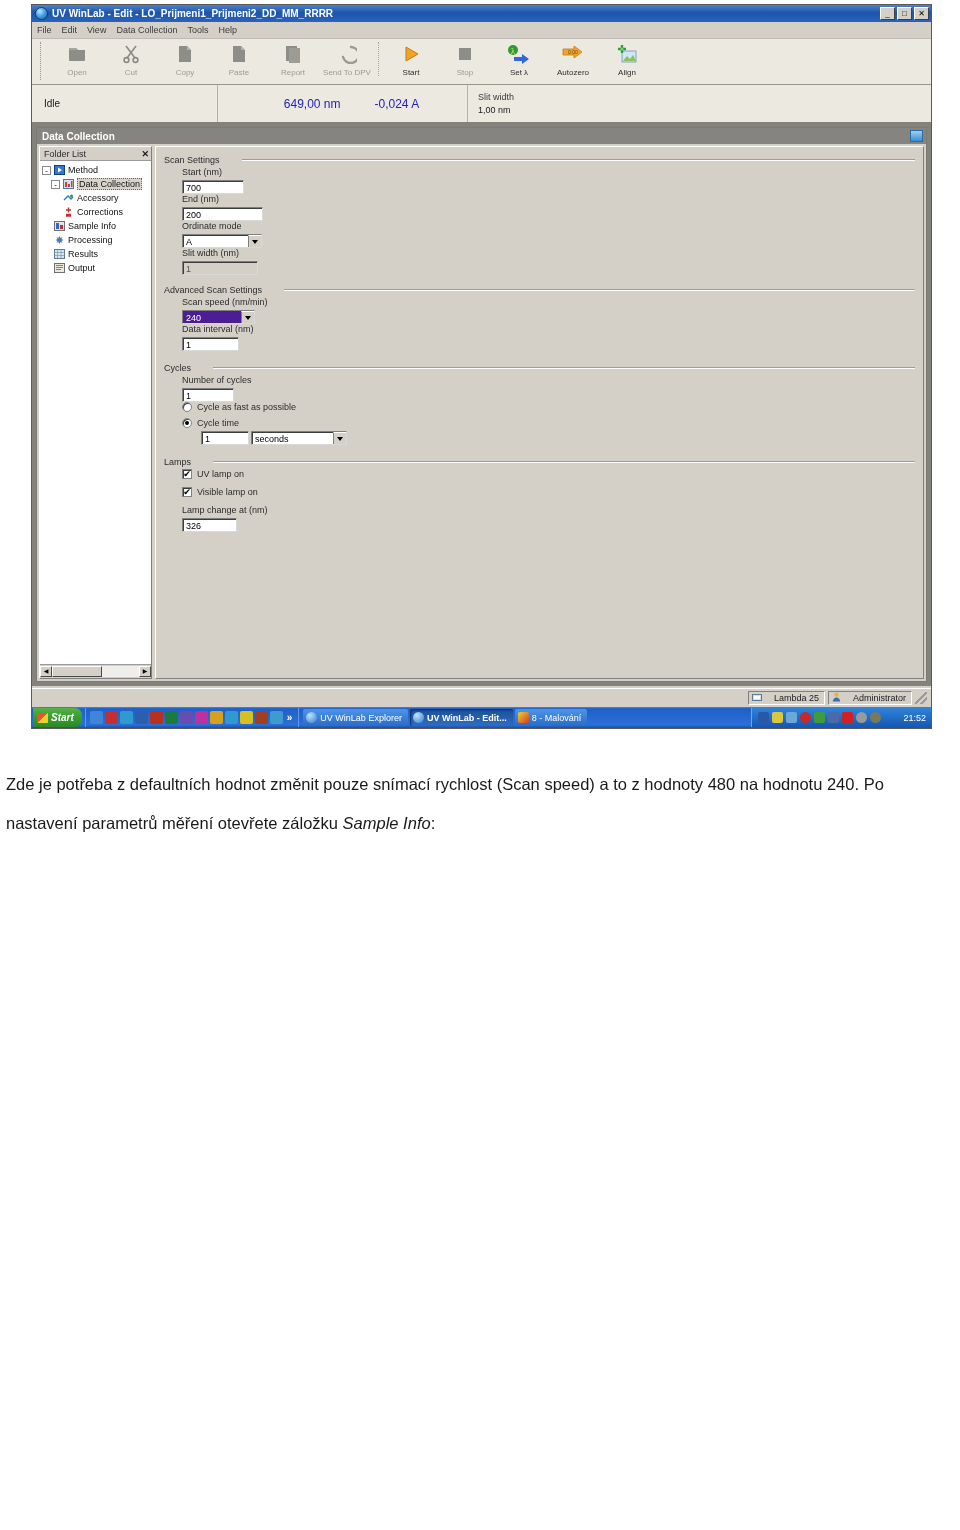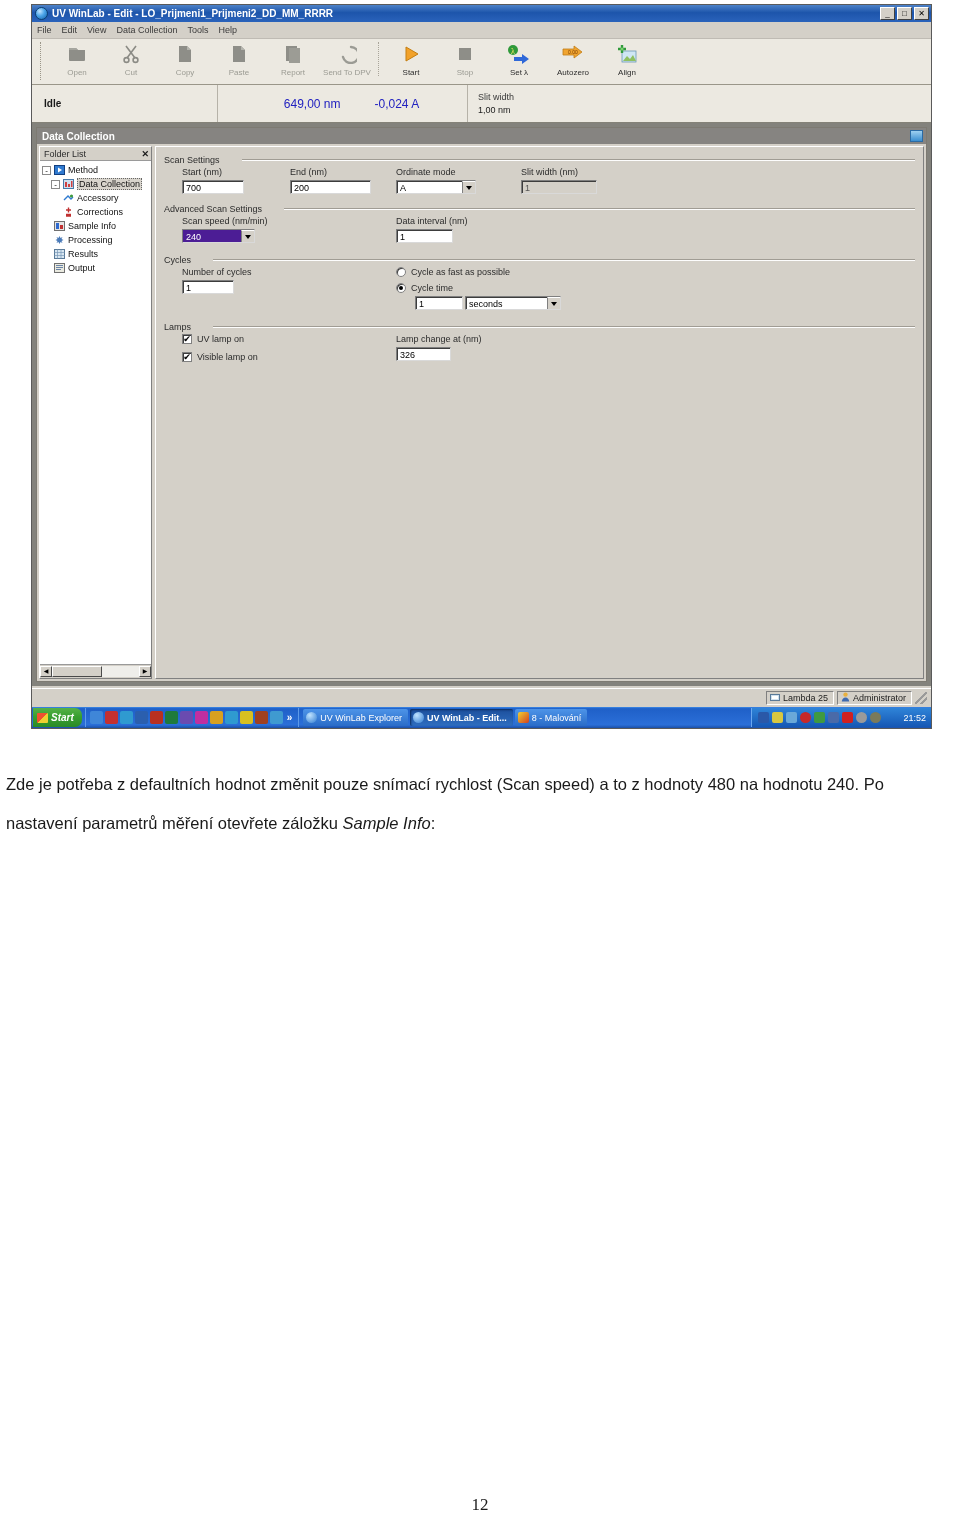--- a/index.html
+++ b/index.html
@@ -145,21 +145,21 @@
     display: flex;
     align-items: stretch;
     box-sizing: border-box;
   }
   .ss-cell { display: flex; flex-direction: column; justify-content: center; box-sizing: border-box; }
   .ss-idle {
     width: 186px;
     border-right: 1px solid #b6b2a8;
     padding-left: 12px;
   }
-  .ss-idle .idle-text { font-size: 10px; font-weight: bold; color: #1a1a1a; }
+  .ss-idle .idle-text { font-size: 10px; font-weight: normal; color: #1a1a1a; }
   .ss-read {
     width: 250px;
     border-right: 1px solid #b6b2a8;
     flex-direction: row;
     align-items: center;
     padding-left: 18px;
     gap: 34px;
   }
   .ss-read span { color: #2222c0; font-size: 12px; white-space: nowrap; }
   .ss-slit { padding-left: 10px; flex: 1 1 auto; gap: 3px; }
@@ -292,21 +292,21 @@
     position: relative;
     padding: 4px 8px;
   }
   .grp { margin-top: 4px; }
   .grp-head {
     display: flex; align-items: center; gap: 22px;
     font-size: 9px; color: #2c2c2c;
     margin-bottom: 2px;
   }
   .grp-head .rule { flex: 1 1 auto; height: 1px; background: #a09c94; border-bottom: 1px solid #fdfdfd; }
-  .grp-row { display: flex; padding-left: 18px; }
+  .grp-row { display: flex; padding-left: 18px; flex-direction: column; }
   .field { display: flex; flex-direction: column; }
   .flabel { font-size: 9px; color: #2c2c2c; margin-bottom: 3px; white-space: nowrap; }
   .tbox {
     height: 14px;
     background: #ffffff;
     border: 1px solid #7f7f7f;
     border-right-color: #d9d9d9;
     border-bottom-color: #d9d9d9;
     box-shadow: inset 1px 1px 0 #3d3d3d;
     box-sizing: border-box;
@@ -377,21 +377,21 @@
     padding-right: 4px;
     box-sizing: border-box;
     gap: 3px;
   }
   .sb-panel {
     height: 14px;
     border: 1px solid #808080;
     border-right-color: #fff;
     border-bottom-color: #fff;
     box-sizing: border-box;
-    display: flex; align-items: center; gap: 3px;
+    display: flex; align-items: center; gap: 12px;
     padding: 0 5px 0 3px;
     font-size: 9px; color: #1b1b1b;
   }
   .grip-corner {
     width: 12px; height: 12px;
     background:
       linear-gradient(135deg, transparent 45%, #9a9a9a 45%, #9a9a9a 55%, transparent 55%),
       linear-gradient(135deg, transparent 70%, #9a9a9a 70%, #9a9a9a 80%, transparent 80%);
   }
 
@@ -942,15 +942,14 @@
         <span class="clock">21:52</span>
       </div>
     </div>
 
   </div>
 
   <div class="doc-body">
     <span>Zde je potřeba z defaultních hodnot změnit pouze snímací rychlost (Scan speed) a to z hodnoty 480 na hodnotu 240. Po nastavení parametrů měření otevřete záložku </span><em>Sample Info</em><span>:</span>
   </div>
 
-  <div class="page-number">12</div>
 
 </div>
 
 </body></html>

